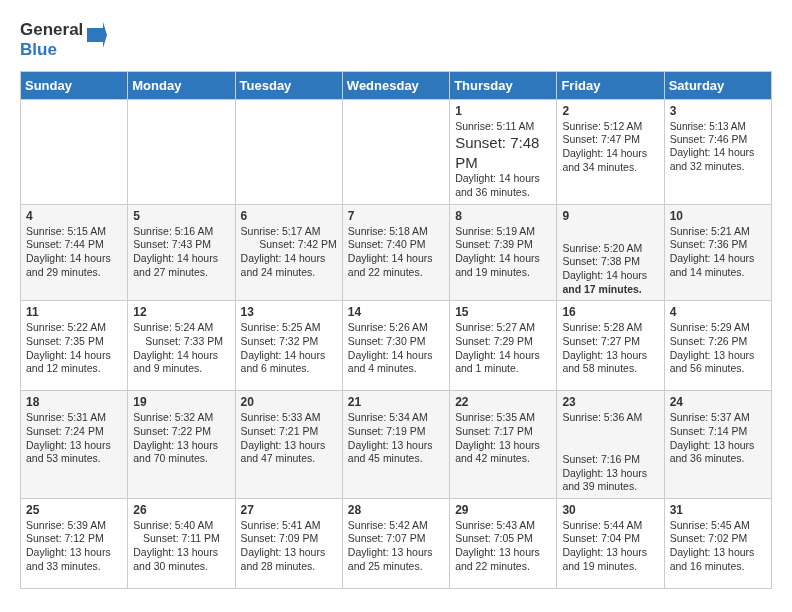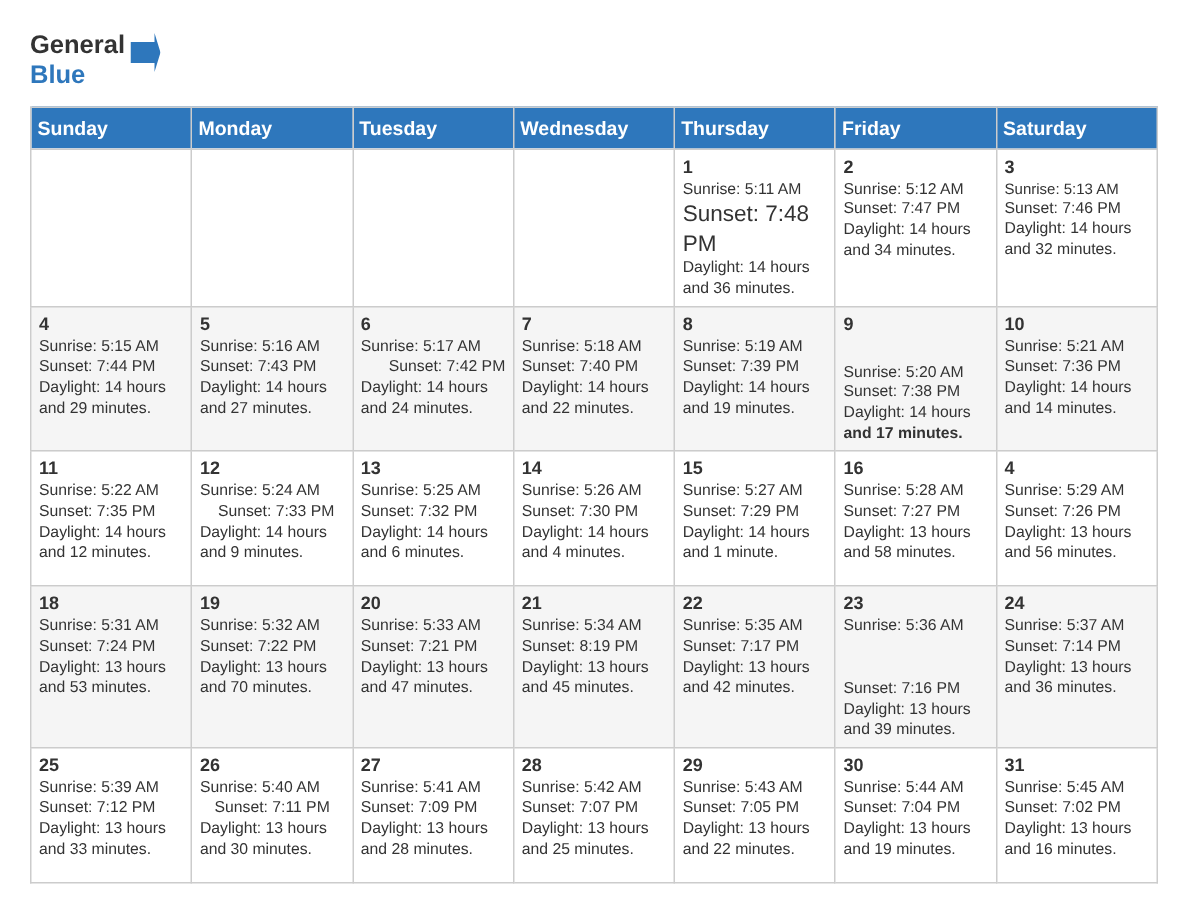--- a/index.html
+++ b/index.html
@@ -249,21 +249,21 @@
         <td>
           <span class="day-num">20</span>
           <div style="font-size: 10.5px; line-height: 1.3;">Sunrise: 5:33 AM</div>
           <div style="font-size: 10.5px; line-height: 1.3;">Sunset: 7:21 PM</div>
           <div style="font-size: 10.5px; line-height: 1.3;">Daylight: 13 hours</div>
           <div style="font-size: 10.5px; line-height: 1.3;">and 47 minutes.</div>
         </td>
         <td>
           <span class="day-num">21</span>
           <div style="font-size: 10.5px; line-height: 1.3;">Sunrise: 5:34 AM</div>
-          <div style="font-size: 10.5px; line-height: 1.3;">Sunset: 8:19 PM</div>
+          <div style="font-size: 10.5px; line-height: 1.3;">Sunset: 7:19 PM</div>
           <div style="font-size: 10.5px; line-height: 1.3;">Daylight: 13 hours</div>
           <div style="font-size: 10.5px; line-height: 1.3;">and 45 minutes.</div>
         </td>
         <td>
           <span class="day-num">22</span>
           <div style="font-size: 10.5px; line-height: 1.3;">Sunrise: 5:35 AM</div>
           <div style="font-size: 10.5px; line-height: 1.3;">Sunset: 7:17 PM</div>
           <div style="font-size: 10.5px; line-height: 1.3;">Daylight: 13 hours</div>
           <div style="font-size: 10.5px; line-height: 1.3;">and 42 minutes.</div>
         </td>

